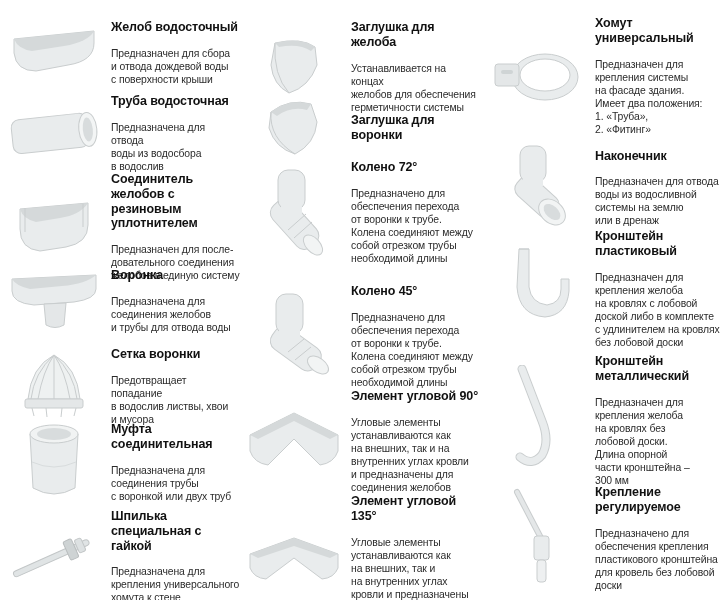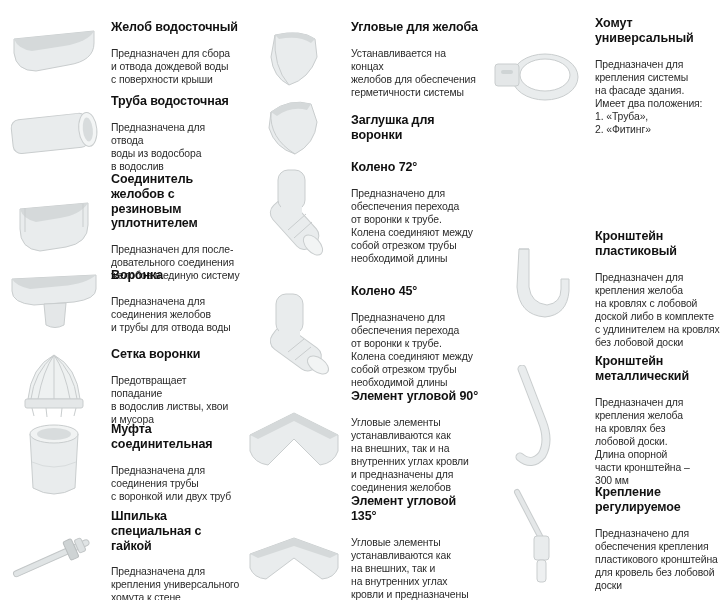--- a/index.html
+++ b/index.html
@@ -160,21 +160,21 @@
 
     <div class="item" style="top:20px">
       <div class="img">
         <svg width="70" height="64" viewBox="0 0 70 64">
           <path d="M16 8 Q42 2 56 12 L58 30 Q50 52 30 58 Q14 50 12 30 Z" fill="#e9eced" stroke="#c9cdce"></path>
           <path d="M16 8 Q14 40 30 58" fill="none" stroke="#c9cdce"></path>
           <path d="M16 8 Q42 2 56 12 L52 16 Q40 8 20 12 Z" fill="#d5d9da"></path>
         </svg>
       </div>
       <div class="txt">
-        <div class="title">Угловые для желоба</div>
+        <div class="title">Заглушка для желоба</div>
         <div class="desc">Устанавливается на концах
 желобов для обеспечения
 герметичности системы</div>
       </div>
     </div>
 
     <div class="item" style="top:96px">
       <div class="img">
         <svg width="70" height="64" viewBox="0 0 70 64">
           <path d="M12 16 Q30 2 52 8 L58 26 Q56 48 36 58 Q16 52 10 32 Z" fill="#e9eced" stroke="#c9cdce"></path>
@@ -286,20 +286,40 @@
 универсальный</div>
         <div class="desc">Предназначен для
 крепления системы
 на фасаде здания.
 Имеет два положения:
 1. «Труба»,
 2. «Фитинг»</div>
       </div>
     </div>
 
+    <div class="item" style="top:142px">
+      <div class="img">
+        <svg width="72" height="92" viewBox="0 0 72 92">
+          <g transform="rotate(42 32 52)">
+            <rect x="12" y="40" width="48" height="24" rx="9" fill="#e9eced" stroke="#c9cdce"></rect>
+          </g>
+          <rect x="18" y="4" width="26" height="36" rx="9" fill="#e9eced" stroke="#c9cdce"></rect>
+          <rect x="21" y="28" width="20" height="16" fill="#e9eced"></rect>
+          <ellipse cx="50" cy="70" rx="11" ry="15" transform="rotate(-48 50 70)" fill="#f2f4f4" stroke="#c9cdce"></ellipse>
+          <ellipse cx="50" cy="70" rx="6" ry="10" transform="rotate(-48 50 70)" fill="#d8dcdd"></ellipse>
+        </svg>
+      </div>
+      <div class="txt">
+        <div class="title">Наконечник</div>
+        <div class="desc">Предназначен для отвода
+воды из водосливной
+системы на землю
+или в дренаж</div>
+      </div>
+    </div>
 
     <div class="item" style="top:229px">
       <div class="img">
         <svg width="66" height="92" viewBox="0 0 66 92">
           <path d="M14 6 h10 v38 q2 16 18 18 q14 -2 14 -16 v-10 h8 v12 q-2 24 -24 26 q-26 -2 -28 -30 Z" fill="#e9eced" stroke="#c9cdce"></path>
           <path d="M14 6 h10" stroke="#c9cdce" fill="none"></path>
         </svg>
       </div>
       <div class="txt">
         <div class="title">Кронштейн

